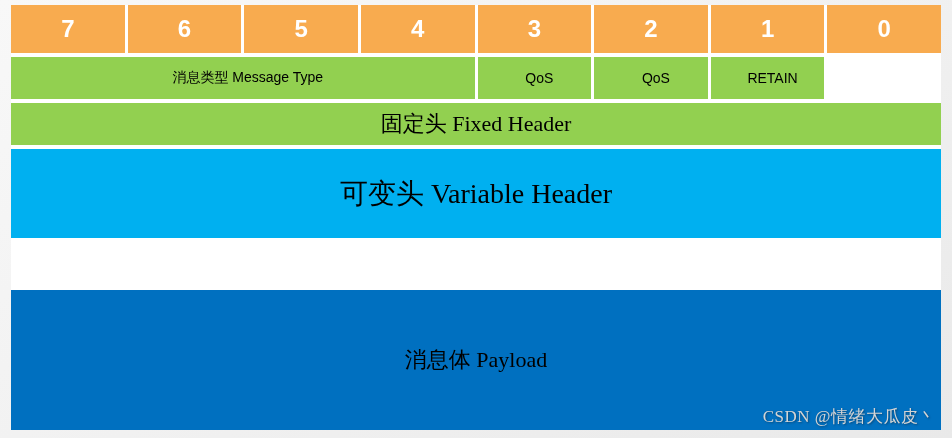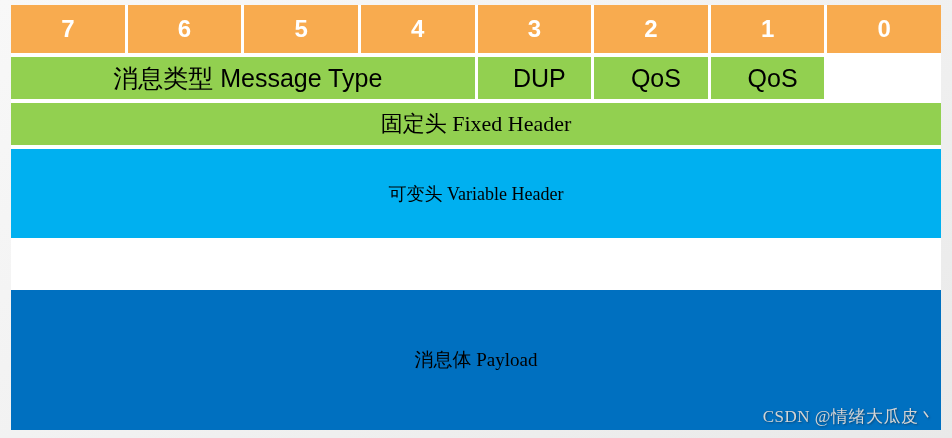--- a/index.html
+++ b/index.html
@@ -41,39 +41,39 @@
   }
   .bit {
     background: var(--bit-row-bg, #F8AB4F);
     color: var(--bit-text, #ffffff);
     font-size: 24px;
     font-weight: bold;
   }
   .flag {
     background: var(--flag-row-bg, #92D050);
     color: var(--label-text, #000000);
-    font-size: 25px;
+    font-size: 14px;
     padding-left: 10px;
   }
   .span4 { grid-column: span 4; }
   .span8 { grid-column: 1 / -1; font-family: Liberation Serif, serif; }
   .fixed-header {
     background: var(--fixed-header-bg, #92D050);
     color: var(--label-text, #000000);
     font-size: 22px;
   }
   .variable-header {
     background: var(--variable-header-bg, #00B0F0);
     color: var(--label-text, #000000);
-    font-size: 18px;
+    font-size: 28px;
   }
   .payload {
     background: var(--payload-bg, #0070C0);
     color: var(--label-text, #000000);
-    font-size: 19px;
+    font-size: 22px;
     margin-top: 48px;
   }
   .watermark {
     position: absolute;
     right: 16px;
     bottom: 10px;
     font-size: 17px;
     color: var(--watermark-text, #d4d4d4);
     text-shadow: 1px 1px 2px rgba(20, 40, 60, 0.55);
     letter-spacing: 0.5px;
@@ -89,23 +89,23 @@
     <div class="cell bit">7</div>
     <div class="cell bit">6</div>
     <div class="cell bit">5</div>
     <div class="cell bit">4</div>
     <div class="cell bit">3</div>
     <div class="cell bit">2</div>
     <div class="cell bit">1</div>
     <div class="cell bit">0</div>
 
     <div class="cell flag span4">消息类型 Message Type</div>
-    <div class="cell flag">DUP</div>
     <div class="cell flag">QoS</div>
     <div class="cell flag">QoS</div>
+    <div class="cell flag">RETAIN</div>
 
     <div class="cell fixed-header span8">固定头 Fixed Header</div>
 
     <div class="cell variable-header span8">可变头 Variable Header</div>
 
     <div class="cell payload span8">消息体 Payload</div>
 
   </div>
 
   <div class="watermark">CSDN @情绪大瓜皮丶</div>

